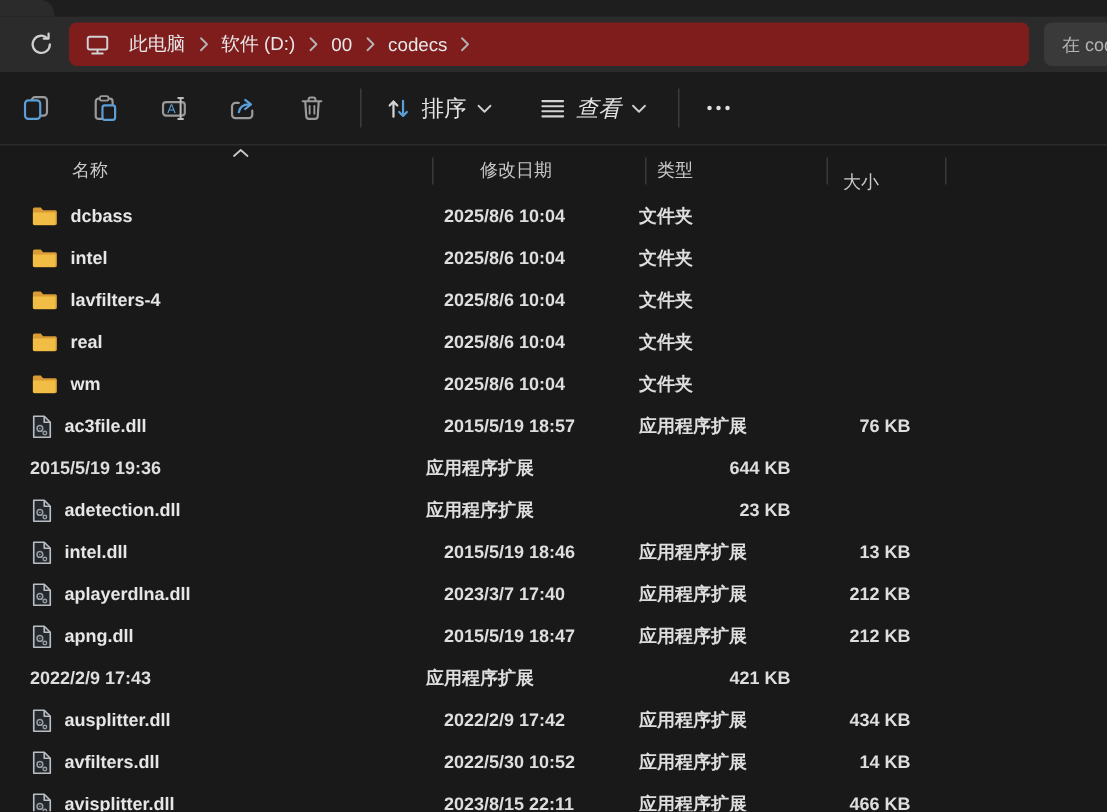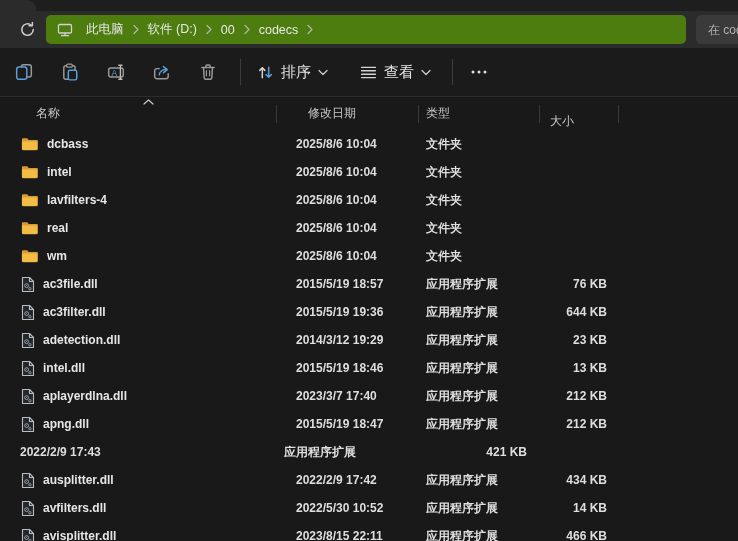--- a/index.html
+++ b/index.html
@@ -6,38 +6,38 @@
   body{width:738px;height:541px;overflow:hidden;position:relative;
        font-family:"Liberation Sans","DejaVu Sans",sans-serif;
        -webkit-font-smoothing:antialiased;}
   
   .tabstrip{position:absolute;top:0;left:0;width:738px;height:11px;background:#1e1e1e;}
   .tab-stub{position:absolute;top:0;left:0;width:36px;height:11px;background:#2b2b2b;border-top-right-radius:9px;}
   
   .navbar{position:absolute;top:11px;left:0;width:738px;height:37px;background:#2b2b2b;
           display:flex;align-items:center;padding-left:14px;box-sizing:border-box;}
   .nav-btn{width:26px;height:26px;display:flex;align-items:center;justify-content:center;border-radius:4px;flex:0 0 auto;}
-  .addressbar{margin-left:6px;width:640px;height:29px;background:#4d7c0f;border-radius:5px;
+  .addressbar{margin-left:6px;width:640px;height:29px;background:#7f1d1d;border-radius:5px;
               display:flex;align-items:center;padding:0 10px;box-sizing:border-box;flex:0 0 auto;gap:8px;}
   .crumb{color:#e8e8e8;font-size:12.5px;padding:0 4px;white-space:nowrap;cursor:default;}
   .bc-chev{display:flex;align-items:center;padding:0 2px;}
   .searchbox{margin-left:10px;width:140px;height:29px;background:#3a3a3a;border:none;border-radius:5px;
              color:#c0c0c0;font-size:12px;padding:0 0 0 12px;box-sizing:border-box;flex:0 0 auto;outline:none;
              font-family:"Liberation Sans","DejaVu Sans",sans-serif;}
   .searchbox::placeholder{color:#b4b4b4;opacity:1;}
   
   .toolbar{position:absolute;top:48px;left:0;width:738px;height:49px;background:#1b1b1b;
            border-bottom:1px solid #2c2c2c;display:flex;align-items:center;padding-left:3px;box-sizing:border-box;}
   .tbtn{width:42px;height:34px;display:flex;align-items:center;justify-content:center;border-radius:5px;margin-right:4px;}
   .vdiv{width:1px;height:26px;background:#3c3c3c;margin:0 7px;flex:0 0 auto;}
   .tgroup{display:flex;align-items:center;gap:7px;padding:0 9px;height:34px;border-radius:5px;}
   .tlabel{color:#e4e4e4;font-size:15px;white-space:nowrap;}
   .morebtn{width:38px;height:34px;display:flex;align-items:center;justify-content:center;border-radius:5px;}
   
-  .lheader{position:absolute;top:97px;left:0;width:684px;height:33px;
+  .lheader{position:absolute;top:97px;left:12px;width:684px;height:33px;
            display:grid;grid-template-columns:276px 142px 121px 80px;align-items:center;}
   .hcell{color:#c9c9c9;font-size:12px;box-sizing:border-box;cursor:default;}
   .h-name{padding-left:36px;}
   .h-date{padding-left:32px;}
   .h-type{padding-left:8px;}
   .h-size{padding-left:11px;margin-top:16px;}
   .hdiv{position:absolute;top:8px;width:1px;height:18px;background:#3a3a3a;}
   .sortind{position:absolute;top:2px;left:143px;}
   
   .listbody{position:absolute;top:130px;left:0;width:738px;height:411px;overflow:hidden;font-weight:bold;}
@@ -158,21 +158,21 @@
           <path d="M11 3v9.5M11 12.5L8.6 10M11 12.5l2.4-2.5" fill="none" stroke="#5b9fd8" stroke-width="1.4" stroke-linecap="round" stroke-linejoin="round"></path>
         </svg>
     </span>
     <span class="tlabel">排序</span>
     <span class="ic">
       <svg width="10" height="7" viewBox="0 0 10 7">
           <polyline points="1,1.5 5,5.5 9,1.5" fill="none" stroke="#cfcfcf" stroke-width="1.2" stroke-linecap="round" stroke-linejoin="round"></polyline>
         </svg>
     </span>
   </div>
-  <div class="tgroup" style="margin-left:14px;">
+  <div class="tgroup" style="margin-left:14px;font-style:italic;">
     <span class="ic">
       <svg width="17" height="15" viewBox="0 0 16 14">
           <path d="M1.5 2.2h13M1.5 5.4h13M1.5 8.6h13M1.5 11.8h13" stroke="#d4d4d4" stroke-width="1.3" stroke-linecap="round"></path>
         </svg>
     </span>
     <span class="tlabel">查看</span>
     <span class="ic">
       <svg width="10" height="7" viewBox="0 0 10 7">
           <polyline points="1,1.5 5,5.5 9,1.5" fill="none" stroke="#cfcfcf" stroke-width="1.2" stroke-linecap="round" stroke-linejoin="round"></polyline>
         </svg>
@@ -300,53 +300,39 @@
           </svg>
       </span>
       <span class="fname">ac3file.dll</span>
     </div>
     <div class="cell c-date">2015/5/19 18:57</div>
     <div class="cell c-type">应用程序扩展</div>
     <div class="cell c-size">76 KB</div>
   </div>
 
   <div class="row">
-    <div class="cell c-name">
-
-      <span class="ic ic-dll">
-        <svg width="14" height="17" viewBox="0 0 14 17">
-            <path d="M1.5 1.5h7l4 4v10h-11z" fill="#24272b" stroke="#b9bec4" stroke-width="1.1" stroke-linejoin="round"></path>
-            <path d="M8.5 1.5v4h4" fill="none" stroke="#b9bec4" stroke-width="1.1" stroke-linejoin="round"></path>
-            <circle cx="5.6" cy="9.6" r="1.9" fill="none" stroke="#97a0a8" stroke-width="1"></circle>
-            <circle cx="5.6" cy="9.6" r="0.5" fill="#97a0a8"></circle>
-            <circle cx="8.9" cy="12.7" r="1.2" fill="none" stroke="#97a0a8" stroke-width="0.9"></circle>
-          </svg>
-      </span>
-      <span class="fname">ac3filter.dll</span>
-    </div>
     <div class="cell c-date">2015/5/19 19:36</div>
     <div class="cell c-type">应用程序扩展</div>
     <div class="cell c-size">644 KB</div>
   </div>
 
   <div class="row">
     <div class="cell c-name">
 
       <span class="ic ic-dll">
         <svg width="14" height="17" viewBox="0 0 14 17">
             <path d="M1.5 1.5h7l4 4v10h-11z" fill="#24272b" stroke="#b9bec4" stroke-width="1.1" stroke-linejoin="round"></path>
             <path d="M8.5 1.5v4h4" fill="none" stroke="#b9bec4" stroke-width="1.1" stroke-linejoin="round"></path>
             <circle cx="5.6" cy="9.6" r="1.9" fill="none" stroke="#97a0a8" stroke-width="1"></circle>
             <circle cx="5.6" cy="9.6" r="0.5" fill="#97a0a8"></circle>
             <circle cx="8.9" cy="12.7" r="1.2" fill="none" stroke="#97a0a8" stroke-width="0.9"></circle>
           </svg>
       </span>
       <span class="fname">adetection.dll</span>
     </div>
-    <div class="cell c-date">2014/3/12 19:29</div>
     <div class="cell c-type">应用程序扩展</div>
     <div class="cell c-size">23 KB</div>
   </div>
 
   <div class="row">
     <div class="cell c-name">
 
       <span class="ic ic-dll">
         <svg width="14" height="17" viewBox="0 0 14 17">
             <path d="M1.5 1.5h7l4 4v10h-11z" fill="#24272b" stroke="#b9bec4" stroke-width="1.1" stroke-linejoin="round"></path>

